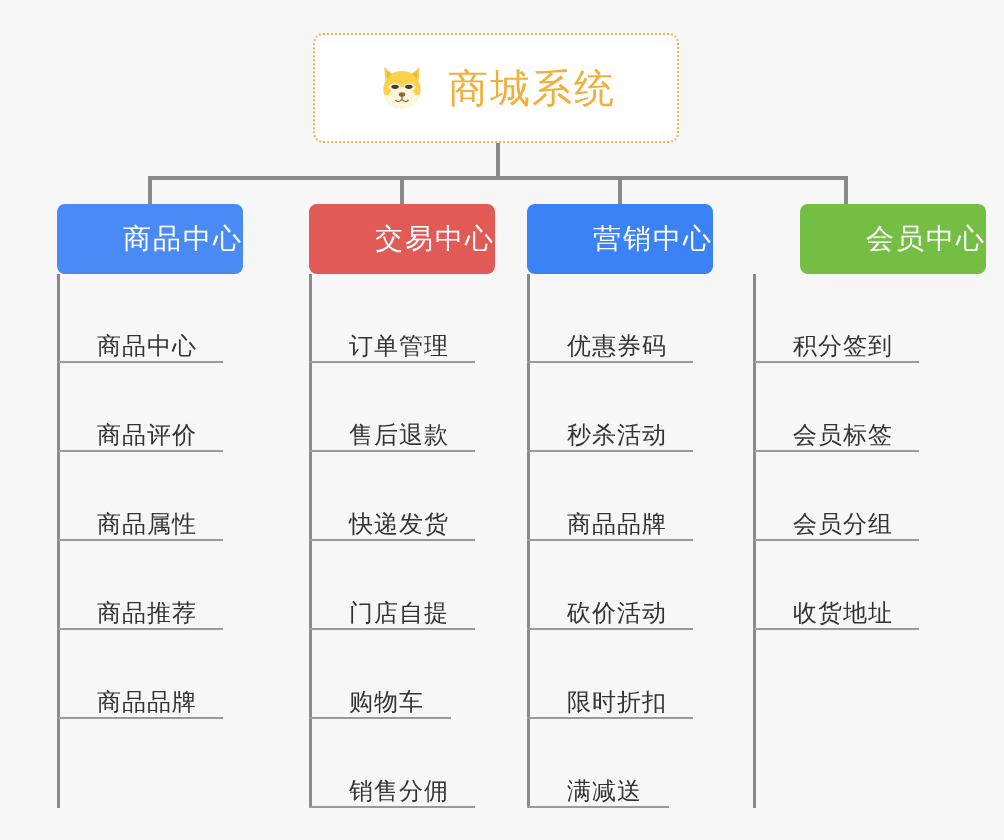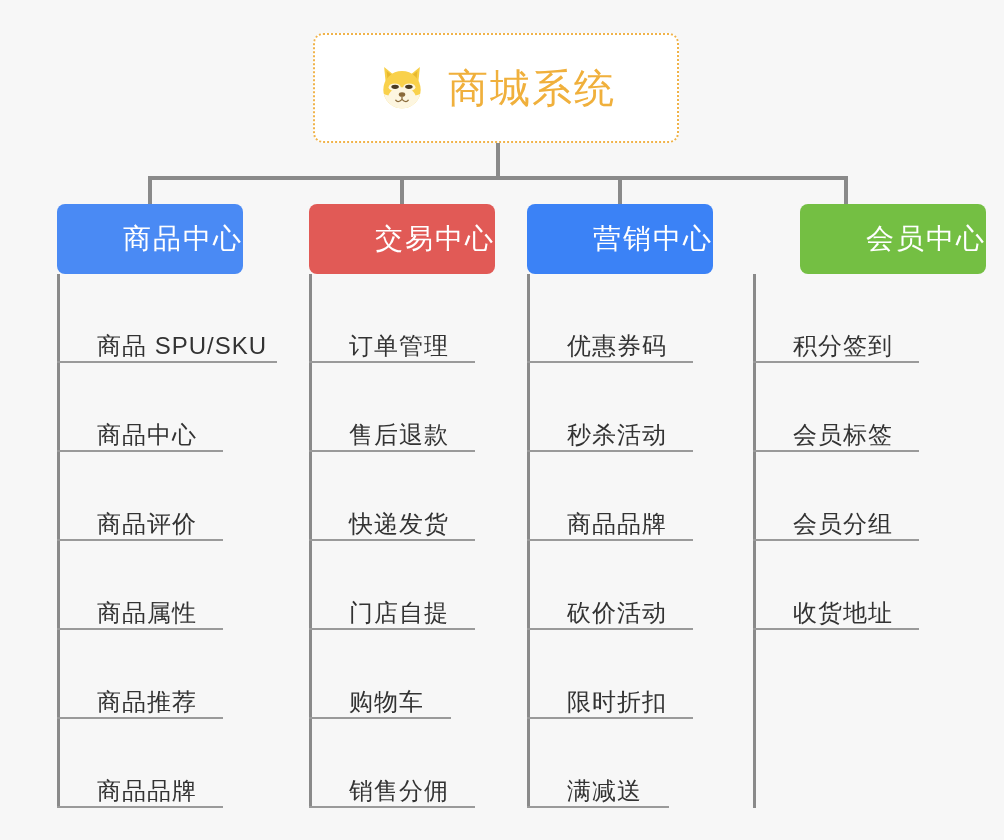--- a/index.html
+++ b/index.html
@@ -143,24 +143,20 @@
   <div class="conn conn-v" style="left:618px; top:176px; width:4px; height:30px;"></div>
   <div class="conn conn-v" style="left:844px; top:176px; width:4px; height:30px;"></div>
 
   <div class="column" style="left:57px; width:230px;">
     <div class="cat-header" style="width:186px; background:#4a8af4;">
       <span>商品中心</span>
     </div>
     <div class="leaf-list">
       <div class="trunk" style="height:534px;"></div>
       <div class="leaf">
-        <span class="leaf-label">商品 SPU/SKU</span>
-        <span class="leaf-underline" style="width:220px;"></span>
-      </div>
-      <div class="leaf">
         <span class="leaf-label">商品中心</span>
         <span class="leaf-underline" style="width:166px;"></span>
       </div>
       <div class="leaf">
         <span class="leaf-label">商品评价</span>
         <span class="leaf-underline" style="width:166px;"></span>
       </div>
       <div class="leaf">
         <span class="leaf-label">商品属性</span>
         <span class="leaf-underline" style="width:166px;"></span>

